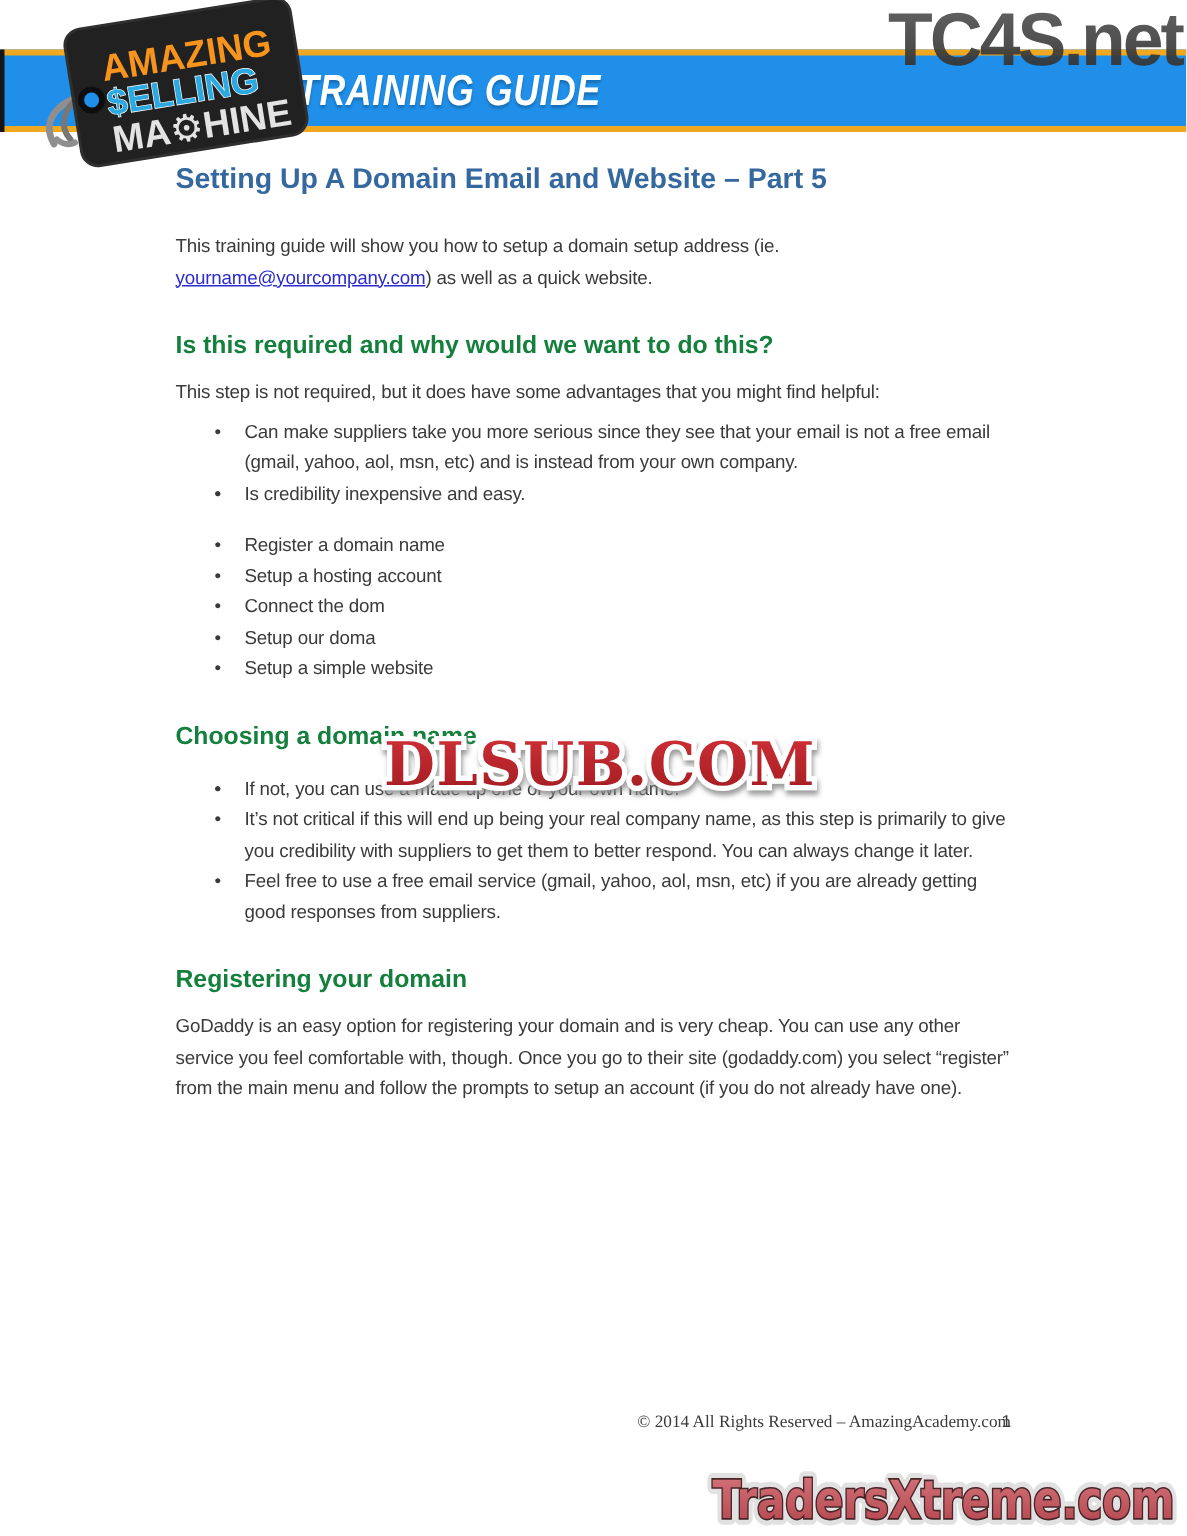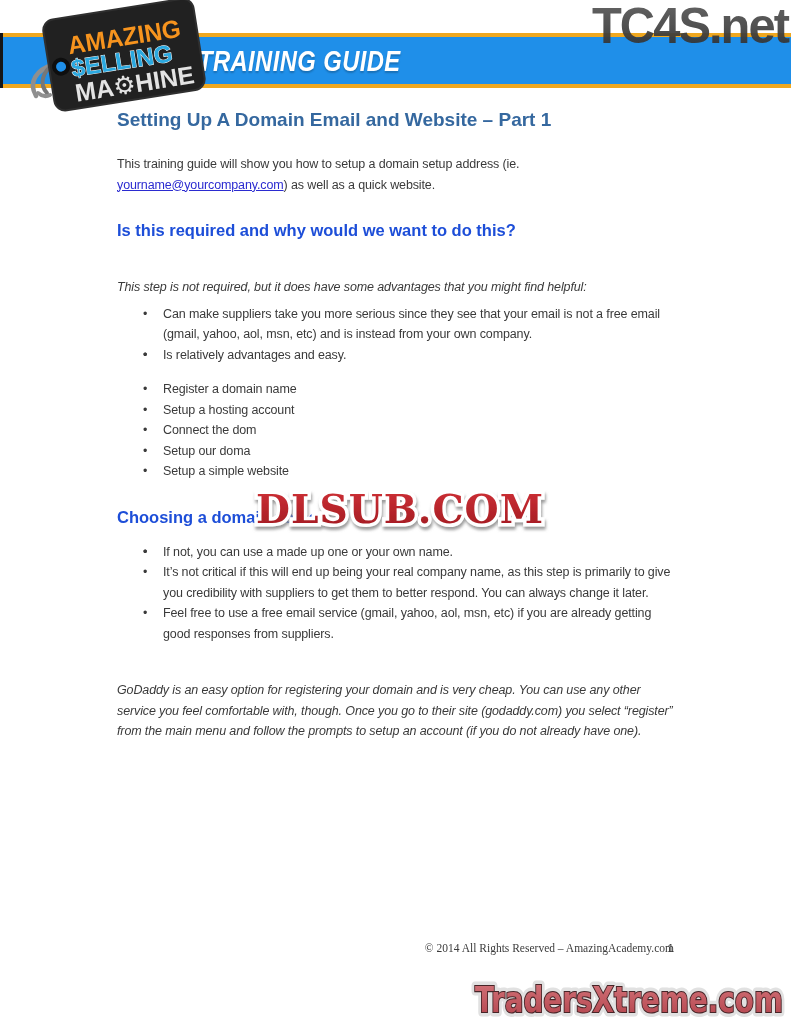--- a/index.html
+++ b/index.html
@@ -14,22 +14,22 @@
           font-size:29px;font-weight:bold;font-style:italic;letter-spacing:.5px;
           transform:scaleX(.82);transform-origin:left top;white-space:nowrap;
           text-shadow:0 2px 2px rgba(0,0,0,.22);}
   .logo-svg{position:absolute;left:12px;top:0;z-index:4;}
   .tc4s-svg{position:absolute;left:588px;top:0;z-index:5;}
 
   
   .content{position:absolute;left:117px;top:88px;width:557px;z-index:2;
            font-size:12.5px;line-height:20.5px;letter-spacing:-.12px;color:#3a3a3a;}
   h1.doc-title{margin:20px 0 0;font-size:19px;line-height:24px;color:#35689f;font-weight:bold;letter-spacing:0;}
-  h2.section-heading{margin:24px 0 0;font-size:16.5px;line-height:22px;color:#1d4ed8;font-weight:bold;letter-spacing:0;}
-  p.para{margin:36px 0 0;font-style:italic;}
+  h2.section-heading{margin:24px 0 0;font-size:16.5px;line-height:22px;color:#15803d;font-weight:bold;letter-spacing:0;}
+  p.para{margin:10px 0 0;}
   p.intro{margin:22px 0 0;}
   a.doc-link{color:#2b2bd0;text-decoration:underline;cursor:pointer;text-align:center;}
   ul.blist{margin:0;padding:0;list-style:none;}
   ul.ul-after-para{margin-top:6px;}
   ul.ul-after-head{margin-top:14px;}
   ul.blist li{position:relative;padding-left:46px;}
   ul.blist .bullet{position:absolute;left:26px;top:0;}
 
   
   .footer{position:absolute;left:117px;top:942px;width:557px;font-size:11.5px;color:#3b3b3b;z-index:2;}
@@ -70,30 +70,30 @@
     <defs>
       <linearGradient id="g-tc4s" x1="0" y1="0" x2="0" y2="1">
         <stop offset="0" stop-color="#5c5c5c"></stop>
           <stop offset="1" stop-color="#2c2c2c"></stop>
       </linearGradient>
     </defs>
     <text x="200" y="43" text-anchor="end" font-family="Liberation Sans, sans-serif" font-weight="bold" font-size="50" letter-spacing="-2" textLength="196" lengthAdjust="spacingAndGlyphs" fill="url(#g-tc4s)" opacity="0.93">TC4S.net</text>
   </svg>
 
   <div class="content">
-    <h1 class="doc-title">Setting Up A Domain Email and Website – Part 1</h1>
+    <h1 class="doc-title">Setting Up A Domain Email and Website – Part 5</h1>
     <p class="intro"><span>This training guide will show you how to setup a domain setup address (ie. </span><a class="doc-link">yourname@yourcompany.com</a><span>) as well as a quick website.</span></p>
     <div id="sections">
         <div>
           <h2 class="section-heading">Is this required and why would we want to do this?</h2>
           <p class="para">This step is not required, but it does have some advantages that you might find helpful:</p>
           <ul class="blist ul-after-para">
             <li><span class="bullet">•</span><span>Can make suppliers take you more serious since they see that your email is not a free email (gmail, yahoo, aol, msn, etc) and is instead from your own company.</span></li>
             <li><span class="bullet">•</span></li>
-            <li><span class="bullet">•</span><span>Is relatively advantages and easy.</span></li>
+            <li><span class="bullet">•</span><span>Is credibility inexpensive and easy.</span></li>
           </ul>
         </div>
         <div>
           <ul class="blist ul-after-head">
             <li><span class="bullet">•</span><span>Register a domain name</span></li>
             <li><span class="bullet">•</span><span>Setup a hosting account</span></li>
             <li><span class="bullet">•</span><span>Connect the dom</span></li>
             <li><span class="bullet">•</span><span>Setup our doma</span></li>
             <li><span class="bullet">•</span><span>Setup a simple website</span></li>
           </ul>
@@ -101,20 +101,21 @@
         <div>
           <h2 class="section-heading">Choosing a domain name</h2>
           <ul class="blist ul-after-head">
             <li><span class="bullet">•</span></li>
             <li><span class="bullet">•</span><span>If not, you can use a made up one or your own name.</span></li>
             <li><span class="bullet">•</span><span>It’s not critical if this will end up being your real company name, as this step is primarily to give you credibility with suppliers to get them to better respond.  You can always change it later.</span></li>
             <li><span class="bullet">•</span><span>Feel free to use a free email service (gmail, yahoo, aol, msn, etc) if you are already getting good responses from suppliers.</span></li>
           </ul>
         </div>
         <div>
+          <h2 class="section-heading">Registering your domain</h2>
           <p class="para">GoDaddy is an easy option for registering your domain and is very cheap.  You can use any other service you feel comfortable with, though.  Once you go to their site (godaddy.com) you select “register” from the main menu and follow the prompts to setup an account (if you do not already have one).</p>
         </div>
       </div>
   </div>
 
   <svg class="wm wm-dlsub" width="308" height="64" viewBox="0 0 308 64">
     <defs>
       <linearGradient id="g-dlsub" x1="0" y1="0" x2="0" y2="1">
         <stop offset="0" stop-color="#d23238"></stop>
           <stop offset="1" stop-color="#9f1a20"></stop>

